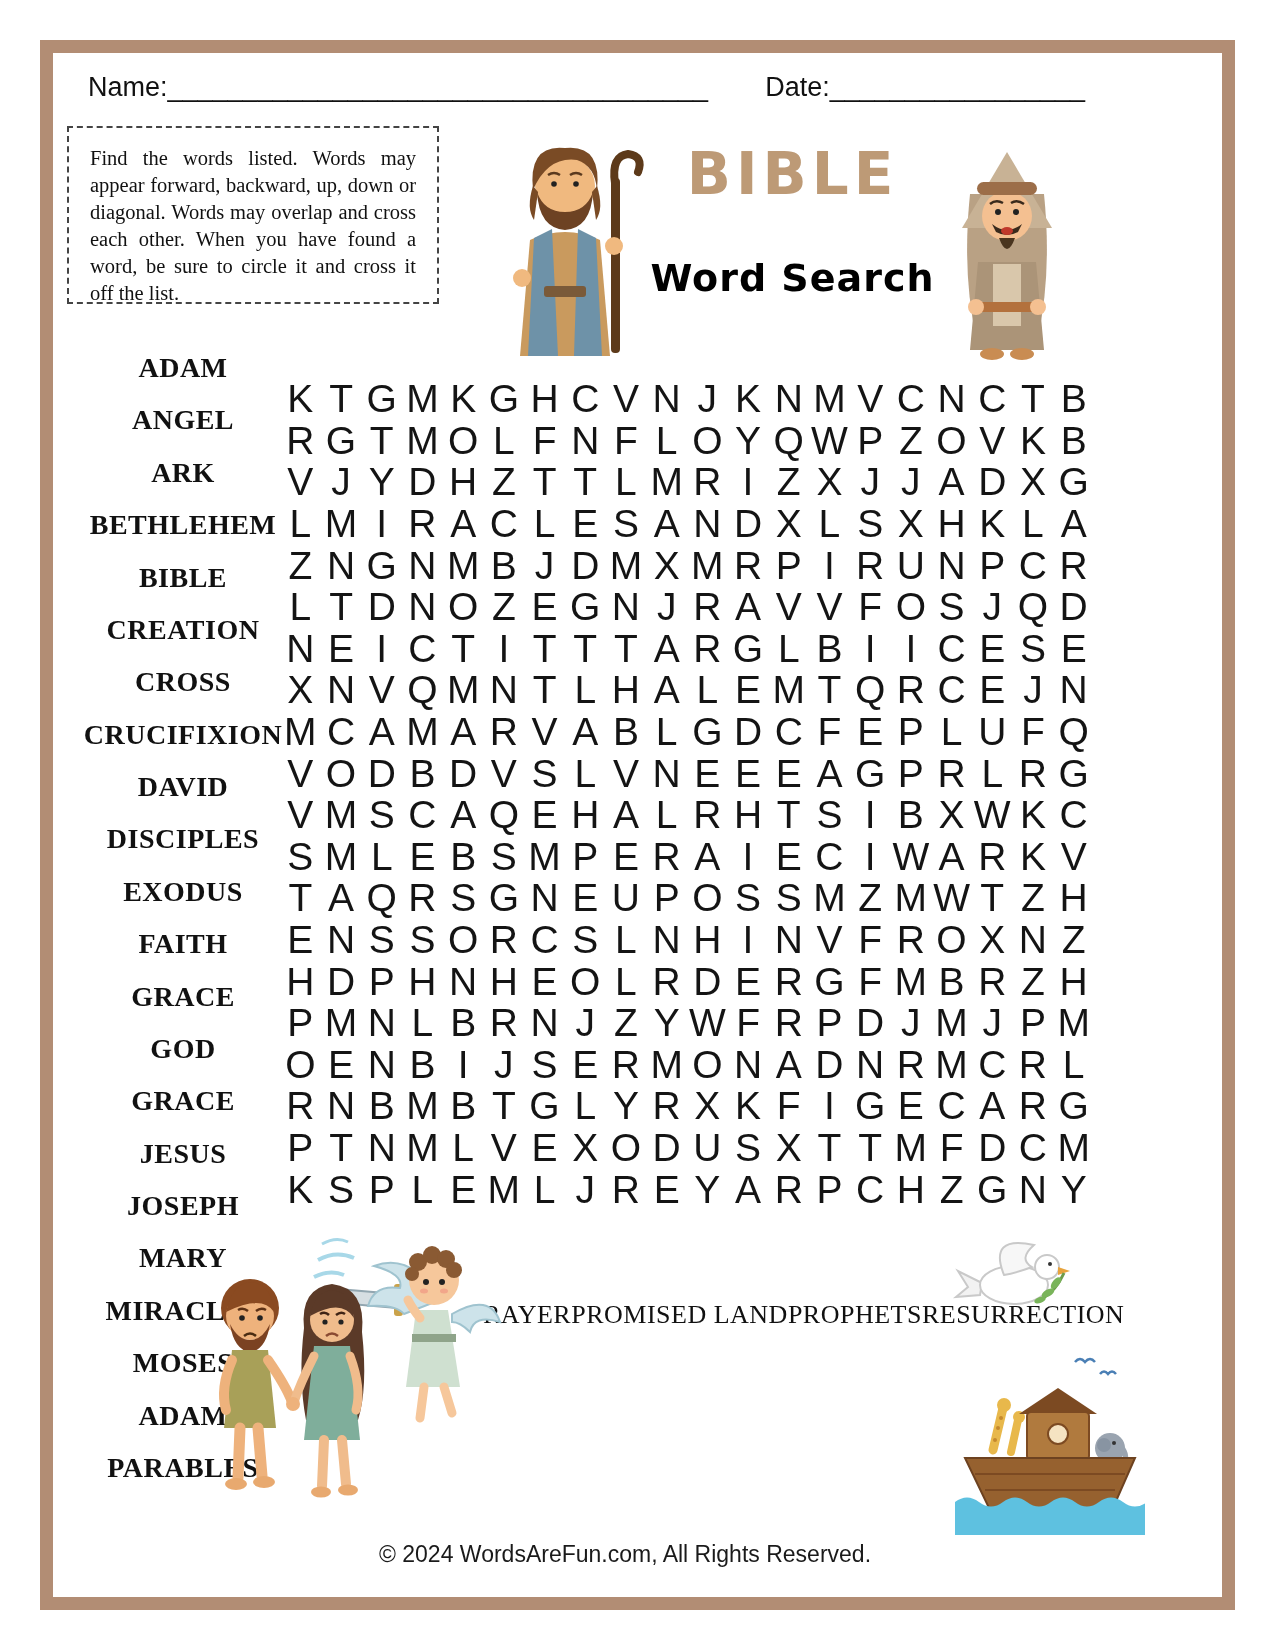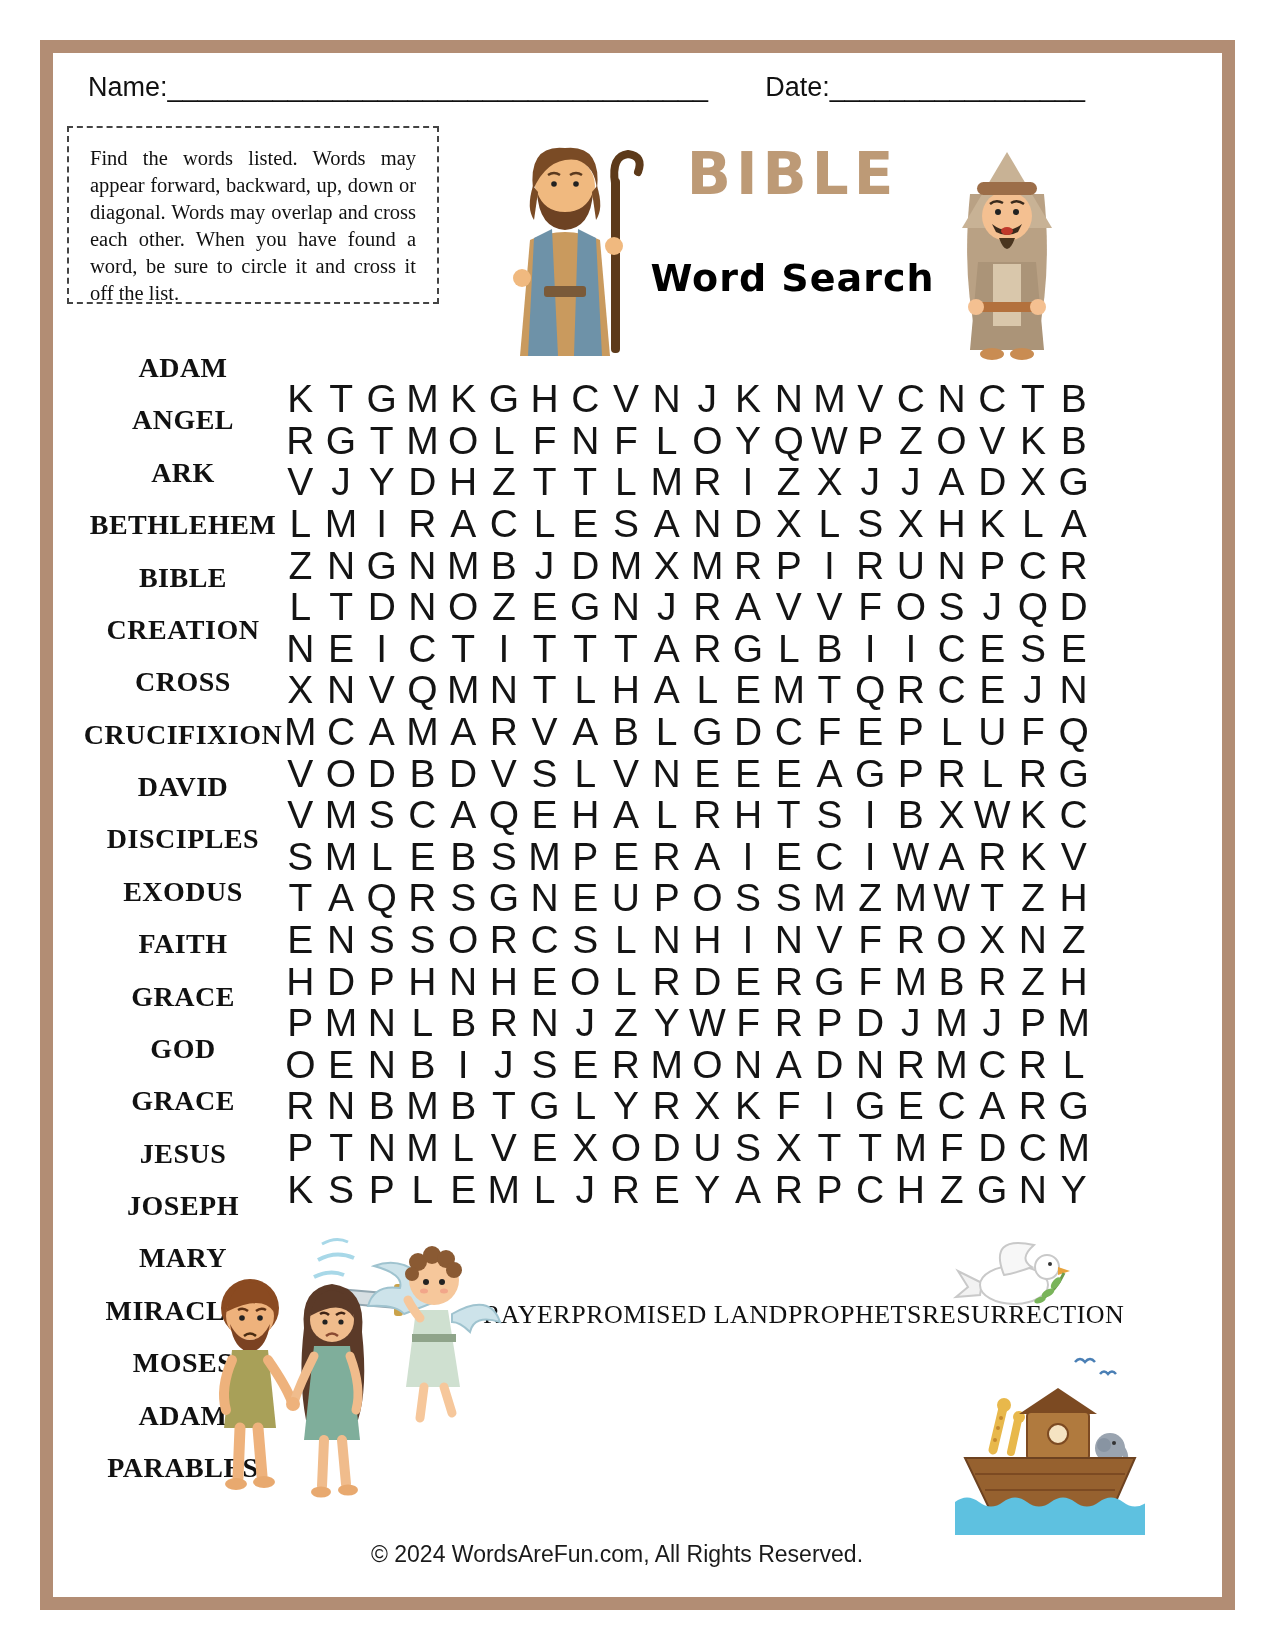--- a/index.html
+++ b/index.html
@@ -32,21 +32,21 @@
   #bottom-col1{left:468px;width:272px;}
   #bottom-col2{left:712px;width:285px;}
   .wl-item{white-space:nowrap;}
   
   .letter-grid{position:absolute;left:280px;top:378px;width:814px;height:832px;
             display:grid;grid-template-columns:repeat(20,1fr);
             grid-template-rows:repeat(20,1fr);justify-items:center;align-items:center;
             font-family:"Liberation Sans",sans-serif;font-size:39px;color:#141414;}
   .cell{line-height:1;}
   
-  .footer{position:absolute;left:8px;top:1541px;width:1218px;text-align:center;
+  .footer{position:absolute;left:16px;top:1541px;width:1218px;text-align:center;
             font-family:"Liberation Sans",sans-serif;font-size:23px;color:#1a1a1a;}
   
   .illus{position:absolute;}
 </style>
 </head>
 <body>
 
 <div class="page">
   <div class="frame"></div>
 

